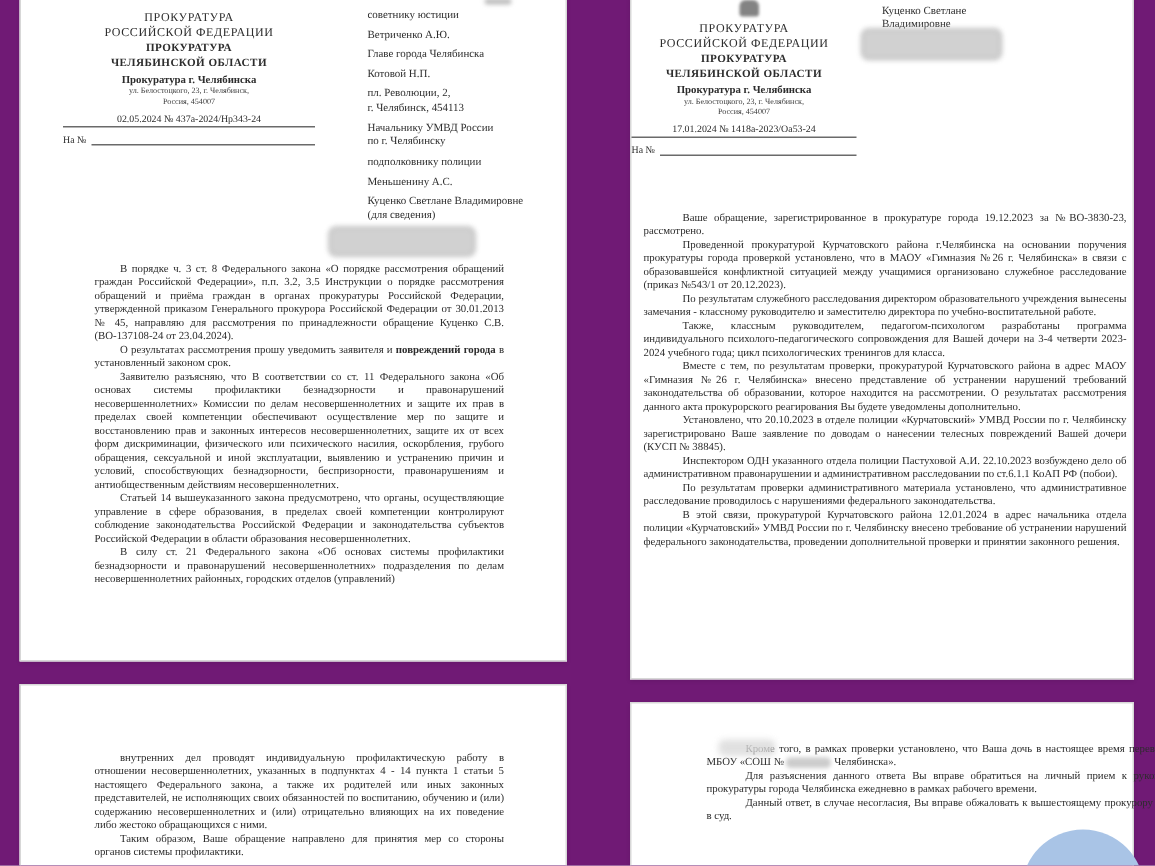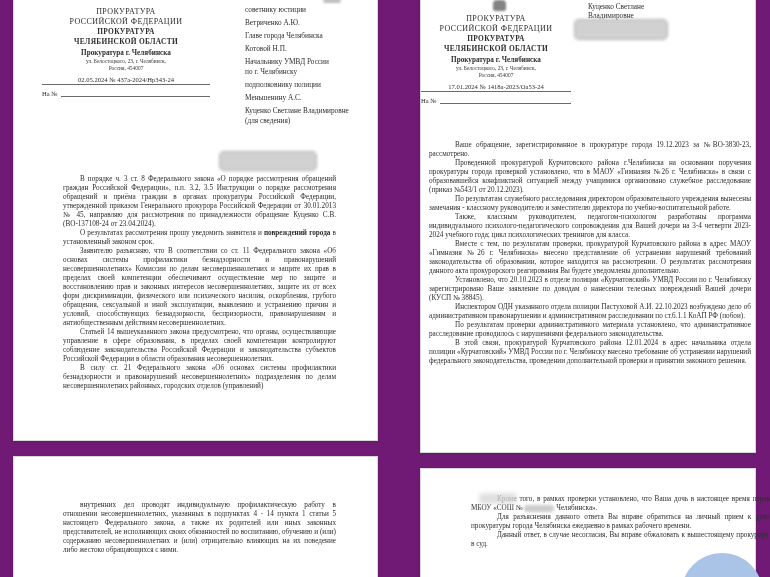--- a/index.html
+++ b/index.html
@@ -55,20 +55,22 @@
         <span>На №</span>
         <span class="uline"></span>
       </div>
     </div>
 
     <div class="recips" style="left:215px;top:6px;width:146px;">
       <div class="r">советнику юстиции</div>
       <div class="r">Ветриченко А.Ю.</div>
       <div class="r">Главе города Челябинска</div>
       <div class="r">Котовой Н.П.</div>
+      <div class="r">пл. Революции, 2,
+г. Челябинск, 454113</div>
       <div class="r">Начальнику УМВД России
 по г. Челябинску</div>
       <div class="r">подполковнику полиции</div>
       <div class="r">Меньшенину А.С.</div>
       <div class="r">Куценко Светлане Владимировне
 (для сведения)</div>
     </div>
 
     <div class="redact" style="left:205px;top:152px;width:96px;height:18px;"></div>
 
@@ -77,20 +79,21 @@
       <p><span>О результатах рассмотрения прошу уведомить заявителя и </span><b>повреждений города</b><span> в установленный законом срок.</span></p>
       <p>Заявителю разъясняю, что В соответствии со ст. 11 Федерального закона «Об основах системы профилактики безнадзорности и правонарушений несовершеннолетних» Комиссии по делам несовершеннолетних и защите их прав в пределах своей компетенции обеспечивают осуществление мер по защите и восстановлению прав и законных интересов несовершеннолетних, защите их от всех форм дискриминации, физического или психического насилия, оскорбления, грубого обращения, сексуальной и иной эксплуатации, выявлению и устранению причин и условий, способствующих безнадзорности, беспризорности, правонарушениям и антиобщественным действиям несовершеннолетних.</p>
       <p>Статьей 14 вышеуказанного закона предусмотрено, что органы, осуществляющие управление в сфере образования, в пределах своей компетенции контролируют соблюдение законодательства Российской Федерации и законодательства субъектов Российской Федерации в области образования несовершеннолетних.</p>
       <p>В силу ст. 21 Федерального закона «Об основах системы профилактики безнадзорности и правонарушений несовершеннолетних» подразделения по делам несовершеннолетних районных, городских отделов (управлений)</p>
     </div>
   </div>
 
   <div class="page" style="left:13px;top:456px;width:365px;height:130px;">
     <div class="body" style="left:49px;top:44px;width:273px;">
       <p>внутренних дел проводят индивидуальную профилактическую работу в отношении несовершеннолетних, указанных в подпунктах 4 - 14 пункта 1 статьи 5 настоящего Федерального закона, а также их родителей или иных законных представителей, не исполняющих своих обязанностей по воспитанию, обучению и (или) содержанию несовершеннолетних и (или) отрицательно влияющих на их поведение либо жестоко обращающихся с ними.</p>
+      <p>Таким образом, Ваше обращение направлено для принятия мер со стороны органов системы профилактики.</p>
     </div>
   </div>
 
   <div class="page" style="left:420px;top:-2px;width:336px;height:455px;">
 
     <div class="emblem" style="left:72px;top:1px;"></div>
 
     <div class="lh" style="left:0px;top:15px;width:150px;">
       <div class="org1">ПРОКУРАТУРА</div>
       <div class="org1">РОССИЙСКОЙ ФЕДЕРАЦИИ</div>

